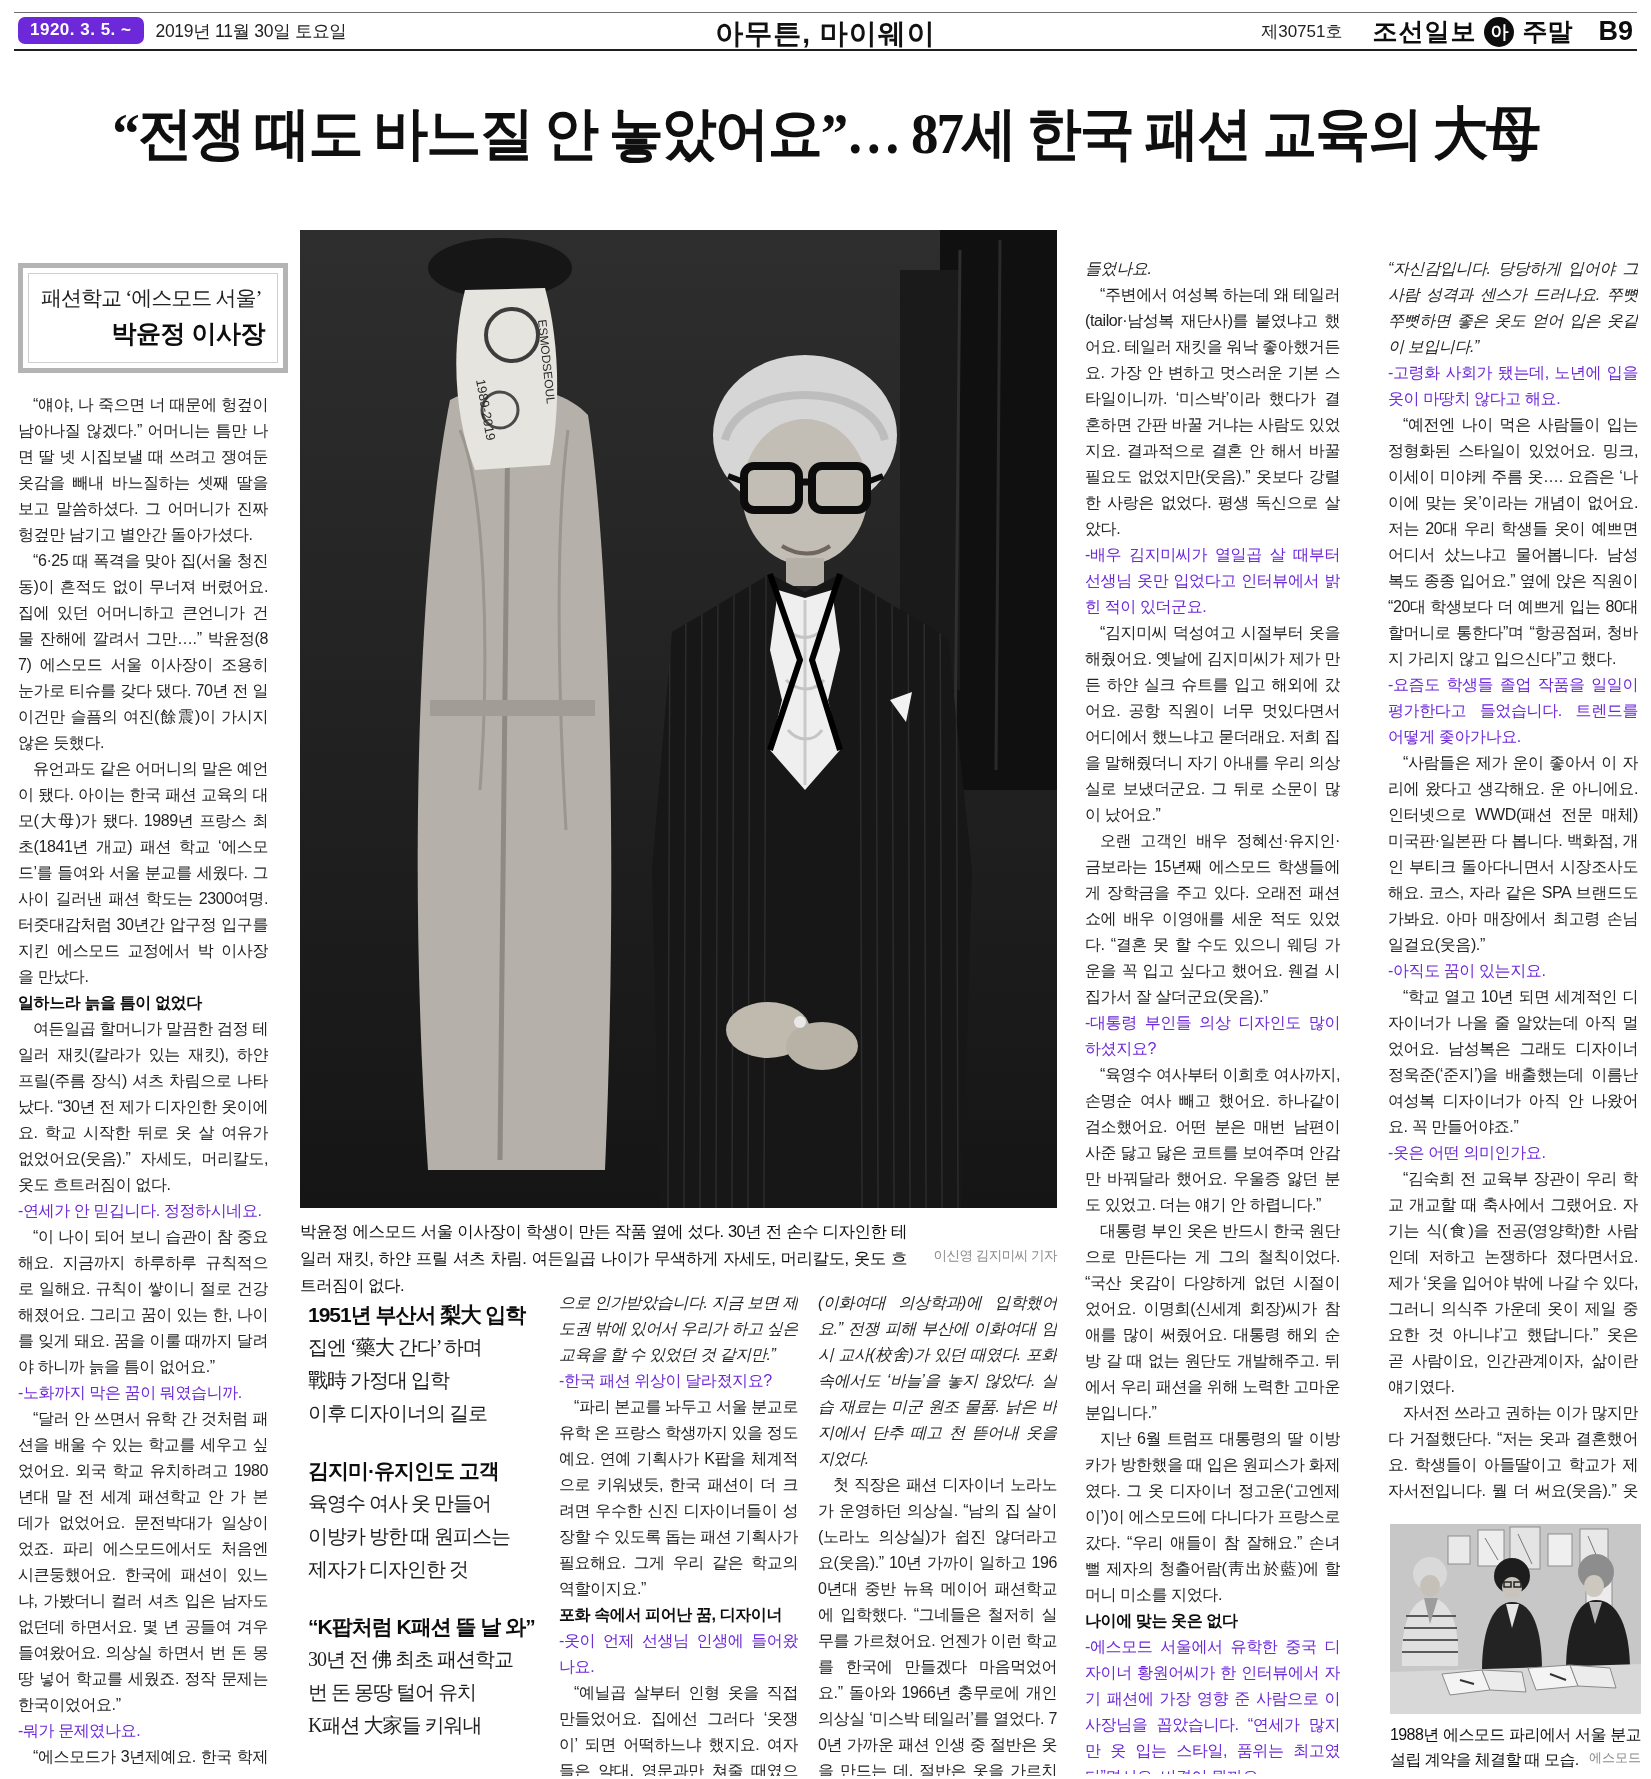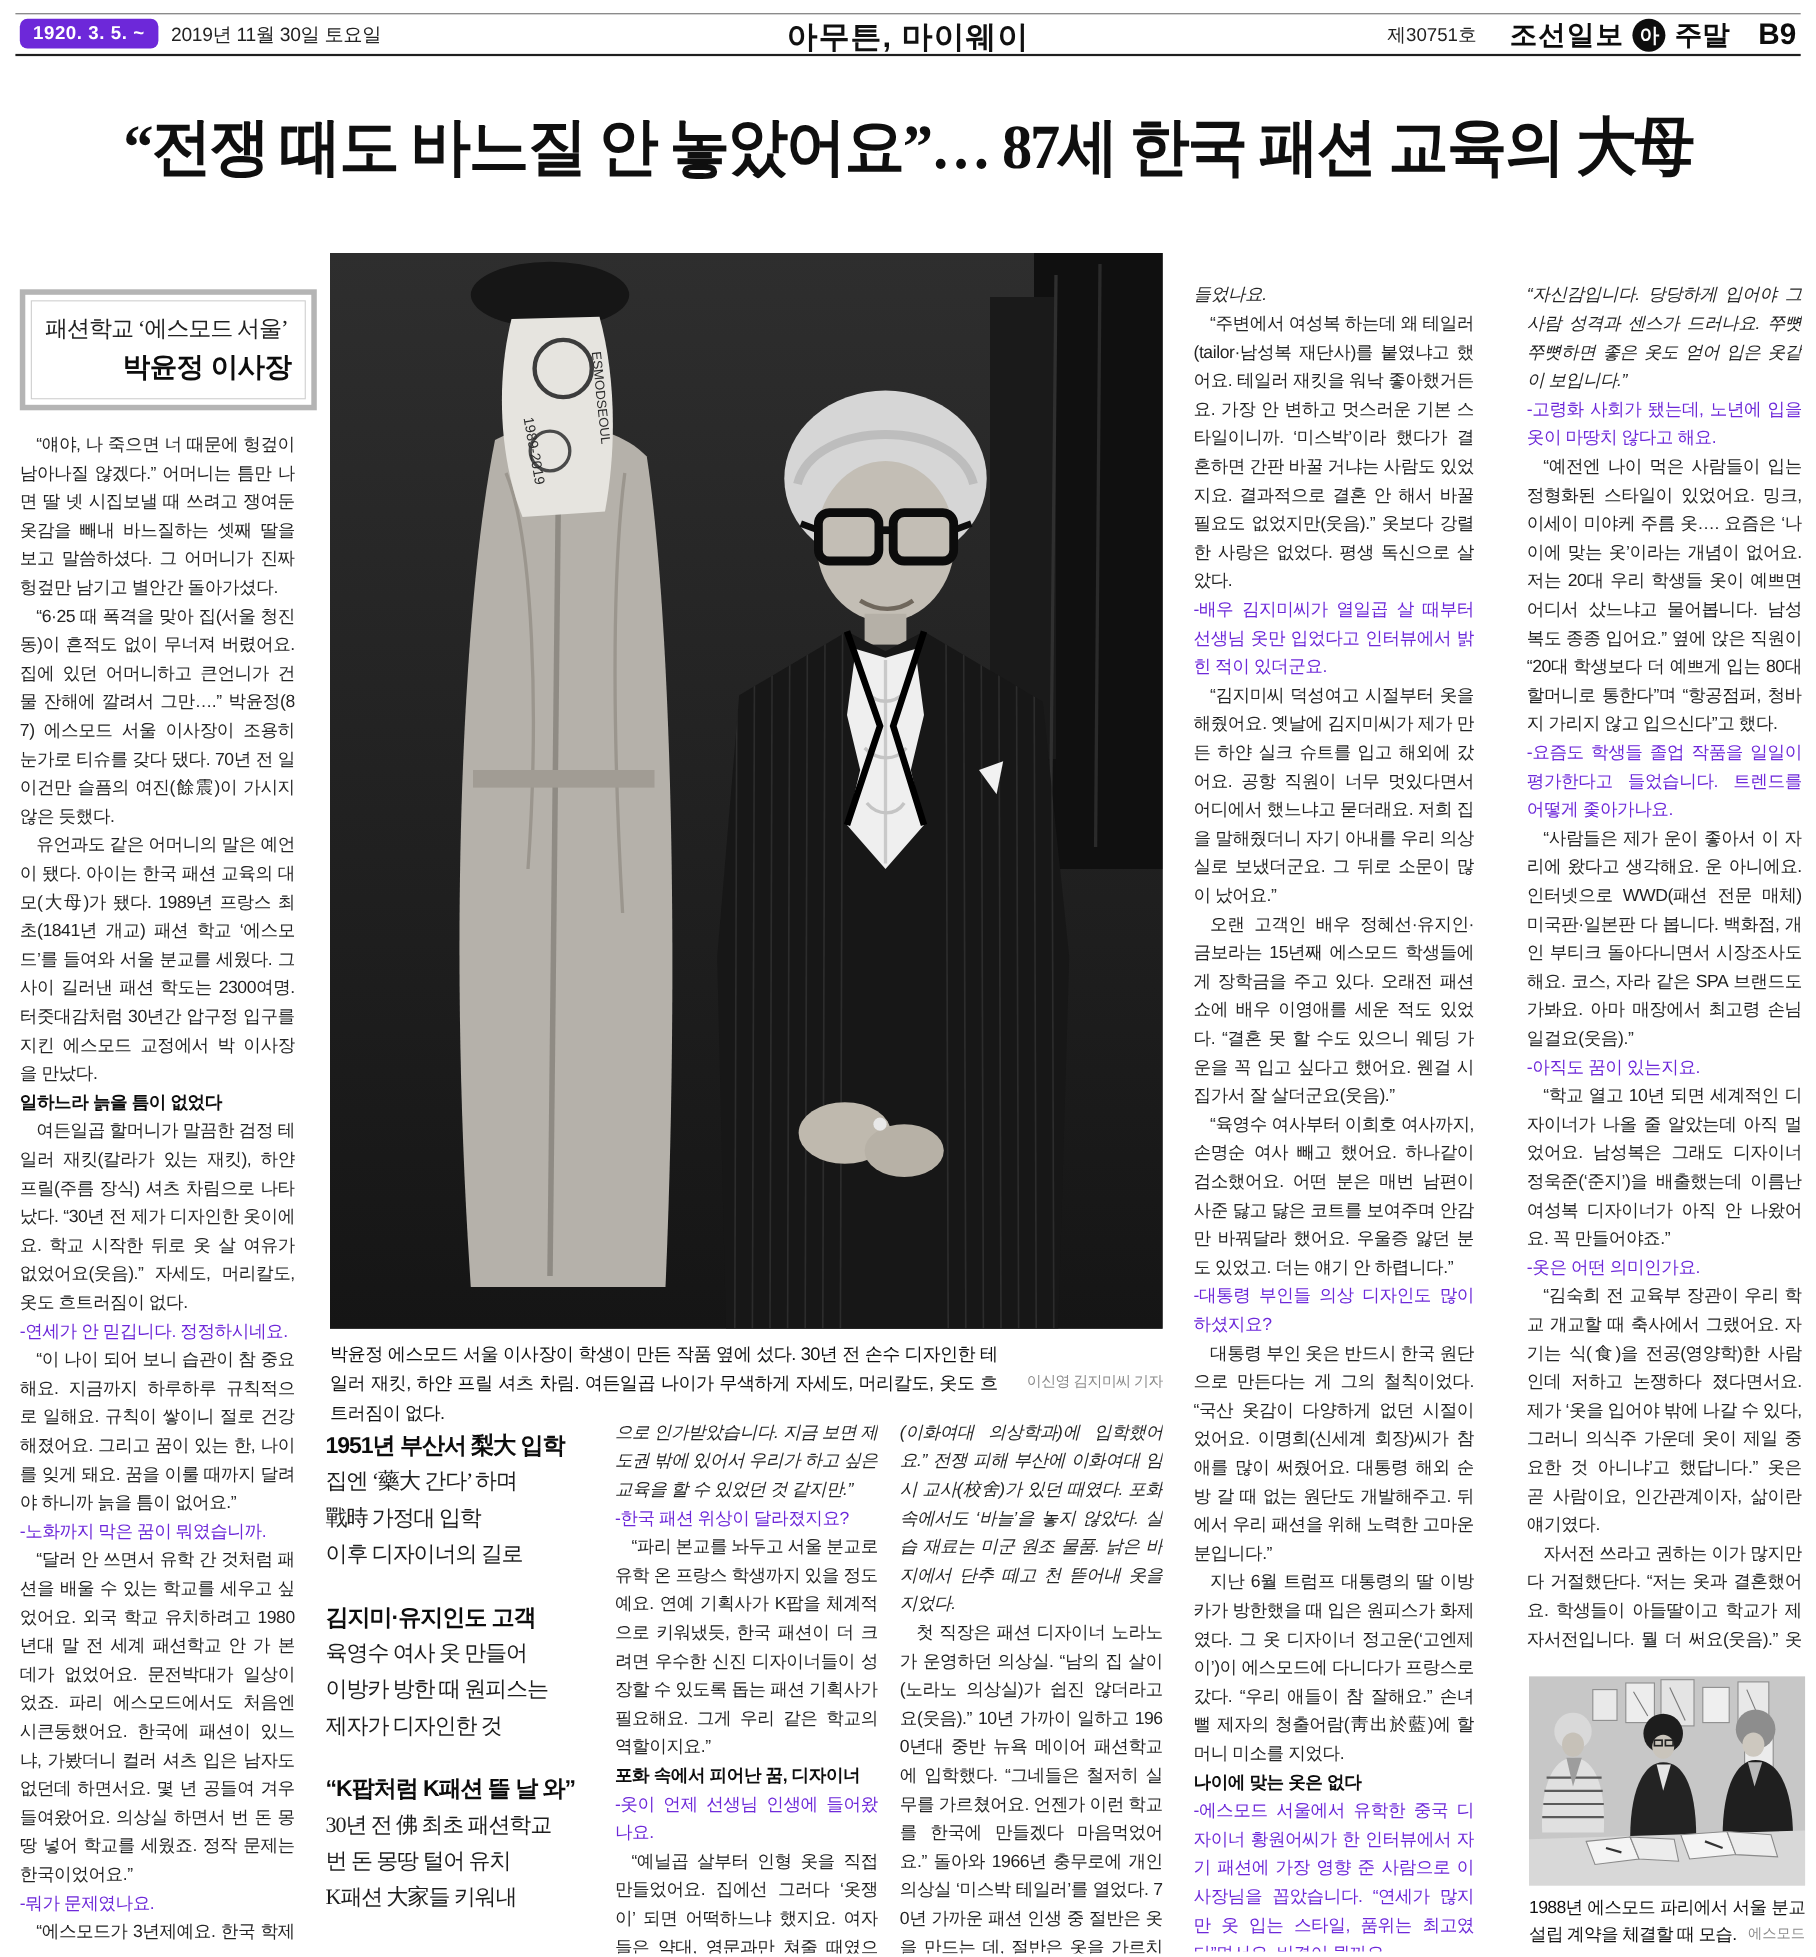--- a/index.html
+++ b/index.html
@@ -45,21 +45,21 @@
   .kicker-l1 { font-family:"Liberation Serif","DejaVu Serif",serif; font-size:21px; letter-spacing:-1px; color:#222; }
   .kicker-l2 { font-size:25px; font-weight:800; color:#0d0d0d; text-align:right; margin-top:5px; letter-spacing:-0.5px; }
 
   
   .main-photo { position:absolute; left:300px; top:230px; width:757px; height:978px; background:#202020; overflow:hidden; }
   .main-caption-wrap { position:absolute; left:300px; top:1218px; width:757px; }
   .main-caption { font-size:16.5px; line-height:27px; letter-spacing:-0.5px; color:#111; text-align:justify; word-break:break-all; padding-right:150px; }
   .main-credit  { position:absolute; right:0; top:29px; font-size:13.5px; color:#8b8b8b; letter-spacing:-0.5px; }
 
   
-  .pullquotes { position:absolute; left:296px; top:1298px; width:242px; }
+  .pullquotes { position:absolute; left:308px; top:1298px; width:242px; }
   .pq-group { margin-bottom:24px; }
   .pq-title { font-size:21px; font-weight:800; line-height:33px; letter-spacing:-1px; color:#0d0d0d; }
   .pq-line  { font-family:"Liberation Serif","DejaVu Serif",serif; font-size:20px; font-weight:400; line-height:33px; letter-spacing:-1px; color:#1d1d1d; }
 
   
   .sec-photo { position:absolute; left:1390px; top:1524px; width:251px; height:190px; background:#c9c9c9; overflow:hidden; }
   .sec-caption-wrap { position:absolute; left:1390px; top:1722px; width:251px; }
   .sec-caption { font-size:16px; line-height:25px; letter-spacing:-0.6px; color:#111; text-align:justify; word-break:break-all; }
   .sec-credit  { position:absolute; right:0; top:27px; font-size:13px; color:#8b8b8b; }
 
@@ -116,22 +116,22 @@
 <div class="article col4">
     <div class="blk p0">(이화여대 의상학과)에 입학했어요.” 전쟁 피해 부산에 이화여대 임시 교사(校舍)가 있던 때였다. 포화 속에서도 ‘바늘’을 놓지 않았다. 실습 재료는 미군 원조 물품. 낡은 바지에서 단추 떼고 천 뜯어내 옷을 지었다.</div>
     <div class="blk p">첫 직장은 패션 디자이너 노라노가 운영하던 의상실. “남의 집 살이(노라노 의상실)가 쉽진 않더라고요(웃음).” 10년 가까이 일하고 1960년대 중반 뉴욕 메이어 패션학교에 입학했다. “그네들은 철저히 실무를 가르쳤어요. 언젠가 이런 학교를 한국에 만들겠다 마음먹었어요.” 돌아와 1966년 충무로에 개인 의상실 ‘미스박 테일러’를 열었다. 70년 가까운 패션 인생 중 절반은 옷을 만드는 데, 절반은 옷을 가르치는 데 바쳤다.</div>
   </div>
 <div class="article col5">
     <div class="blk p0">들었나요.</div>
     <div class="blk p">“주변에서 여성복 하는데 왜 테일러(tailor·남성복 재단사)를 붙였냐고 했어요. 테일러 재킷을 워낙 좋아했거든요. 가장 안 변하고 멋스러운 기본 스타일이니까. ‘미스박’이라 했다가 결혼하면 간판 바꿀 거냐는 사람도 있었지요. 결과적으로 결혼 안 해서 바꿀 필요도 없었지만(웃음).” 옷보다 강렬한 사랑은 없었다. 평생 독신으로 살았다.</div>
     <div class="blk q">-배우 김지미씨가 열일곱 살 때부터 선생님 옷만 입었다고 인터뷰에서 밝힌 적이 있더군요.</div>
     <div class="blk p">“김지미씨 덕성여고 시절부터 옷을 해줬어요. 옛날에 김지미씨가 제가 만든 하얀 실크 슈트를 입고 해외에 갔어요. 공항 직원이 너무 멋있다면서 어디에서 했느냐고 묻더래요. 저희 집을 말해줬더니 자기 아내를 우리 의상실로 보냈더군요. 그 뒤로 소문이 많이 났어요.”</div>
     <div class="blk p">오랜 고객인 배우 정혜선·유지인·금보라는 15년째 에스모드 학생들에게 장학금을 주고 있다. 오래전 패션쇼에 배우 이영애를 세운 적도 있었다. “결혼 못 할 수도 있으니 웨딩 가운을 꼭 입고 싶다고 했어요. 웬걸 시집가서 잘 살더군요(웃음).”</div>
+    <div class="blk q">-대통령 부인들 의상 디자인도 많이 하셨지요?</div>
     <div class="blk p">“육영수 여사부터 이희호 여사까지, 손명순 여사 빼고 했어요. 하나같이 검소했어요. 어떤 분은 매번 남편이 사준 닳고 닳은 코트를 보여주며 안감만 바꿔달라 했어요. 우울증 앓던 분도 있었고. 더는 얘기 안 하렵니다.”</div>
-    <div class="blk q">-대통령 부인들 의상 디자인도 많이 하셨지요?</div>
     <div class="blk p">대통령 부인 옷은 반드시 한국 원단으로 만든다는 게 그의 철칙이었다. “국산 옷감이 다양하게 없던 시절이었어요. 이명희(신세계 회장)씨가 참 애를 많이 써줬어요. 대통령 해외 순방 갈 때 없는 원단도 개발해주고. 뒤에서 우리 패션을 위해 노력한 고마운 분입니다.”</div>
     <div class="blk p">지난 6월 트럼프 대통령의 딸 이방카가 방한했을 때 입은 원피스가 화제였다. 그 옷 디자이너 정고운(‘고엔제이’)이 에스모드에 다니다가 프랑스로 갔다. “우리 애들이 참 잘해요.” 손녀뻘 제자의 청출어람(靑出於藍)에 할머니 미소를 지었다.</div>
     <div class="blk h">나이에 맞는 옷은 없다</div>
     <div class="blk q">-에스모드 서울에서 유학한 중국 디자이너 황원어씨가 한 인터뷰에서 자기 패션에 가장 영향 준 사람으로 이사장님을 꼽았습니다. “연세가 많지만 옷 입는 스타일, 품위는 최고였다”면서요. 비결이 뭘까요.</div>
   </div>
 <div class="article col6">
     <div class="blk p0">“자신감입니다. 당당하게 입어야 그 사람 성격과 센스가 드러나요. 쭈뼛쭈뼛하면 좋은 옷도 얻어 입은 옷같이 보입니다.”</div>
     <div class="blk q">-고령화 사회가 됐는데, 노년에 입을 옷이 마땅치 않다고 해요.</div>
     <div class="blk p">“예전엔 나이 먹은 사람들이 입는 정형화된 스타일이 있었어요. 밍크, 이세이 미야케 주름 옷…. 요즘은 ‘나이에 맞는 옷’이라는 개념이 없어요. 저는 20대 우리 학생들 옷이 예쁘면 어디서 샀느냐고 물어봅니다. 남성복도 종종 입어요.” 옆에 앉은 직원이 “20대 학생보다 더 예쁘게 입는 80대 할머니로 통한다”며 “항공점퍼, 청바지 가리지 않고 입으신다”고 했다.</div>
     <div class="blk q">-요즘도 학생들 졸업 작품을 일일이 평가한다고 들었습니다. 트렌드를 어떻게 좇아가나요.</div>

